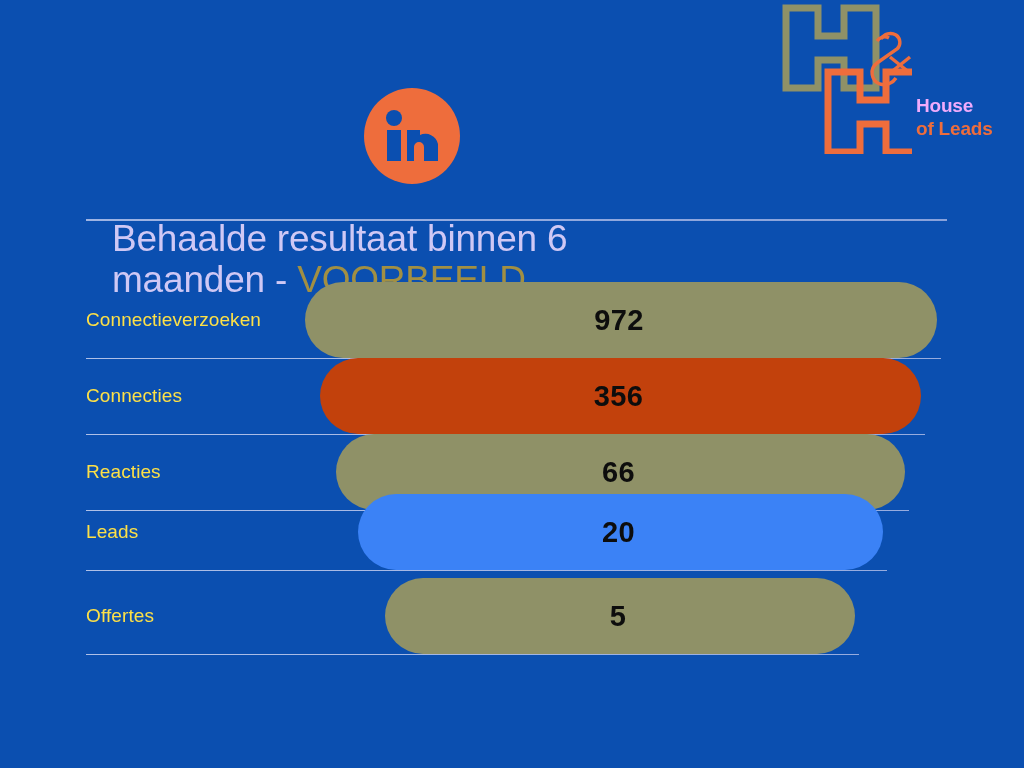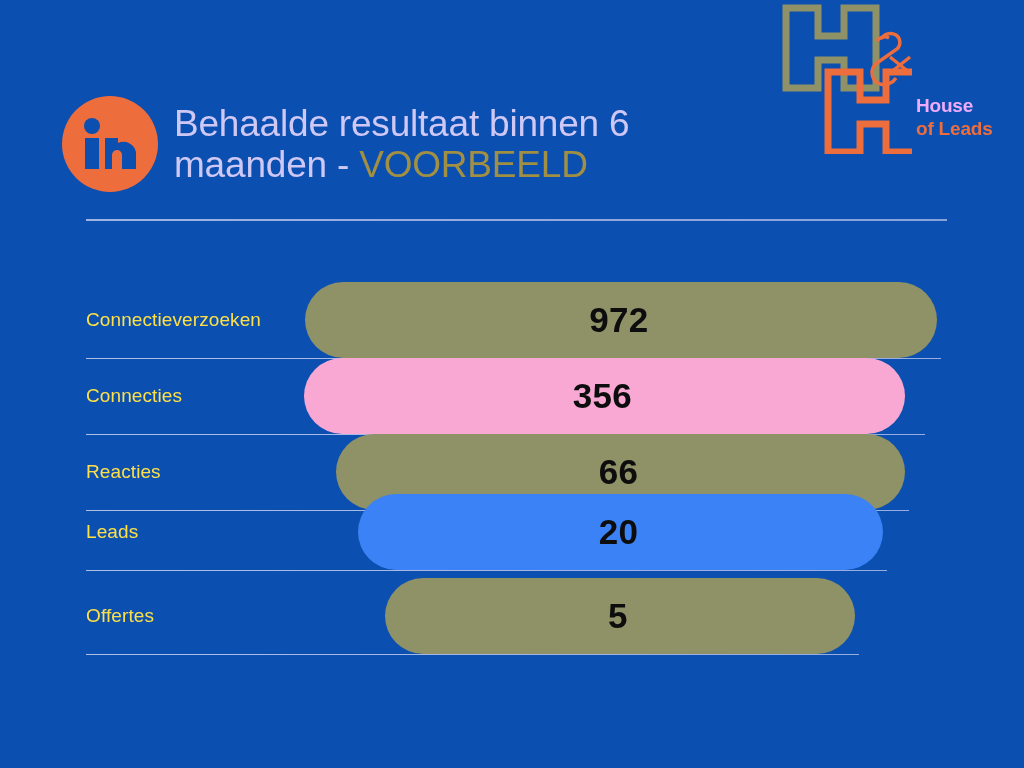--- a/index.html
+++ b/index.html
@@ -14,21 +14,21 @@
     position:relative;
     width:1024px; height:768px;
     background:#0b4fb0;
   }
 
   
   .header{
     position:absolute;
     left:62px; top:88px;
     width:700px; height:112px;
-    display:flex; align-items:center; gap:16px;
+    display:flex; align-items:center; gap:34px;flex-direction:column;
   }
   .li-badge{
     width:96px; height:96px; border-radius:50%;
     background:#ee6d3c;
     flex:0 0 96px;
     position:relative;
   }
   .li-badge svg{ position:absolute; left:50%; top:50%; transform:translate(-50%,-50%); }
   .title{
     font-size:37px;
@@ -91,21 +91,21 @@
     background:linear-gradient(to right,#c2cdee,#b2c0e9 60%,#a6b6e4);
     opacity:.9;
   }
   .bar{
     position:absolute;
     height:76px;
     border-radius:38px;
     display:flex; align-items:center; justify-content:center;
   }
   .bar-value{
-    font-size:35px;
+    font-size:29px;
     font-weight:700;
     color:#0d0d0d;
     letter-spacing:.3px;
     position:relative;
     left:-2px;
   }
 </style>
 </head>
 <body>
 
@@ -150,21 +150,21 @@
       <div class="row" style="top: 12px;">
         <div class="row-label">Connectieverzoeken</div>
         <div class="row-rule" style="width: 855px;"></div>
         <div class="bar" style="left: 305px; width: 632px; background: rgb(143, 145, 103);">
           <span class="bar-value">972</span>
         </div>
       </div>
       <div class="row" style="top: 88px;">
         <div class="row-label">Connecties</div>
         <div class="row-rule" style="width: 839px;"></div>
-        <div class="bar" style="left: 304px; width: 601px; background: #f9a8d4;">
+        <div class="bar" style="left: 320px; width: 601px; background: #c2410c;">
           <span class="bar-value">356</span>
         </div>
       </div>
       <div class="row" style="top: 164px; padding-left: 19px;">
         <div class="row-label">Reacties</div>
         <div class="row-rule" style="width: 823px;"></div>
         <div class="bar" style="left: 336px; width: 569px; background: rgb(143, 145, 103);">
           <span class="bar-value">66</span>
         </div>
       </div>

